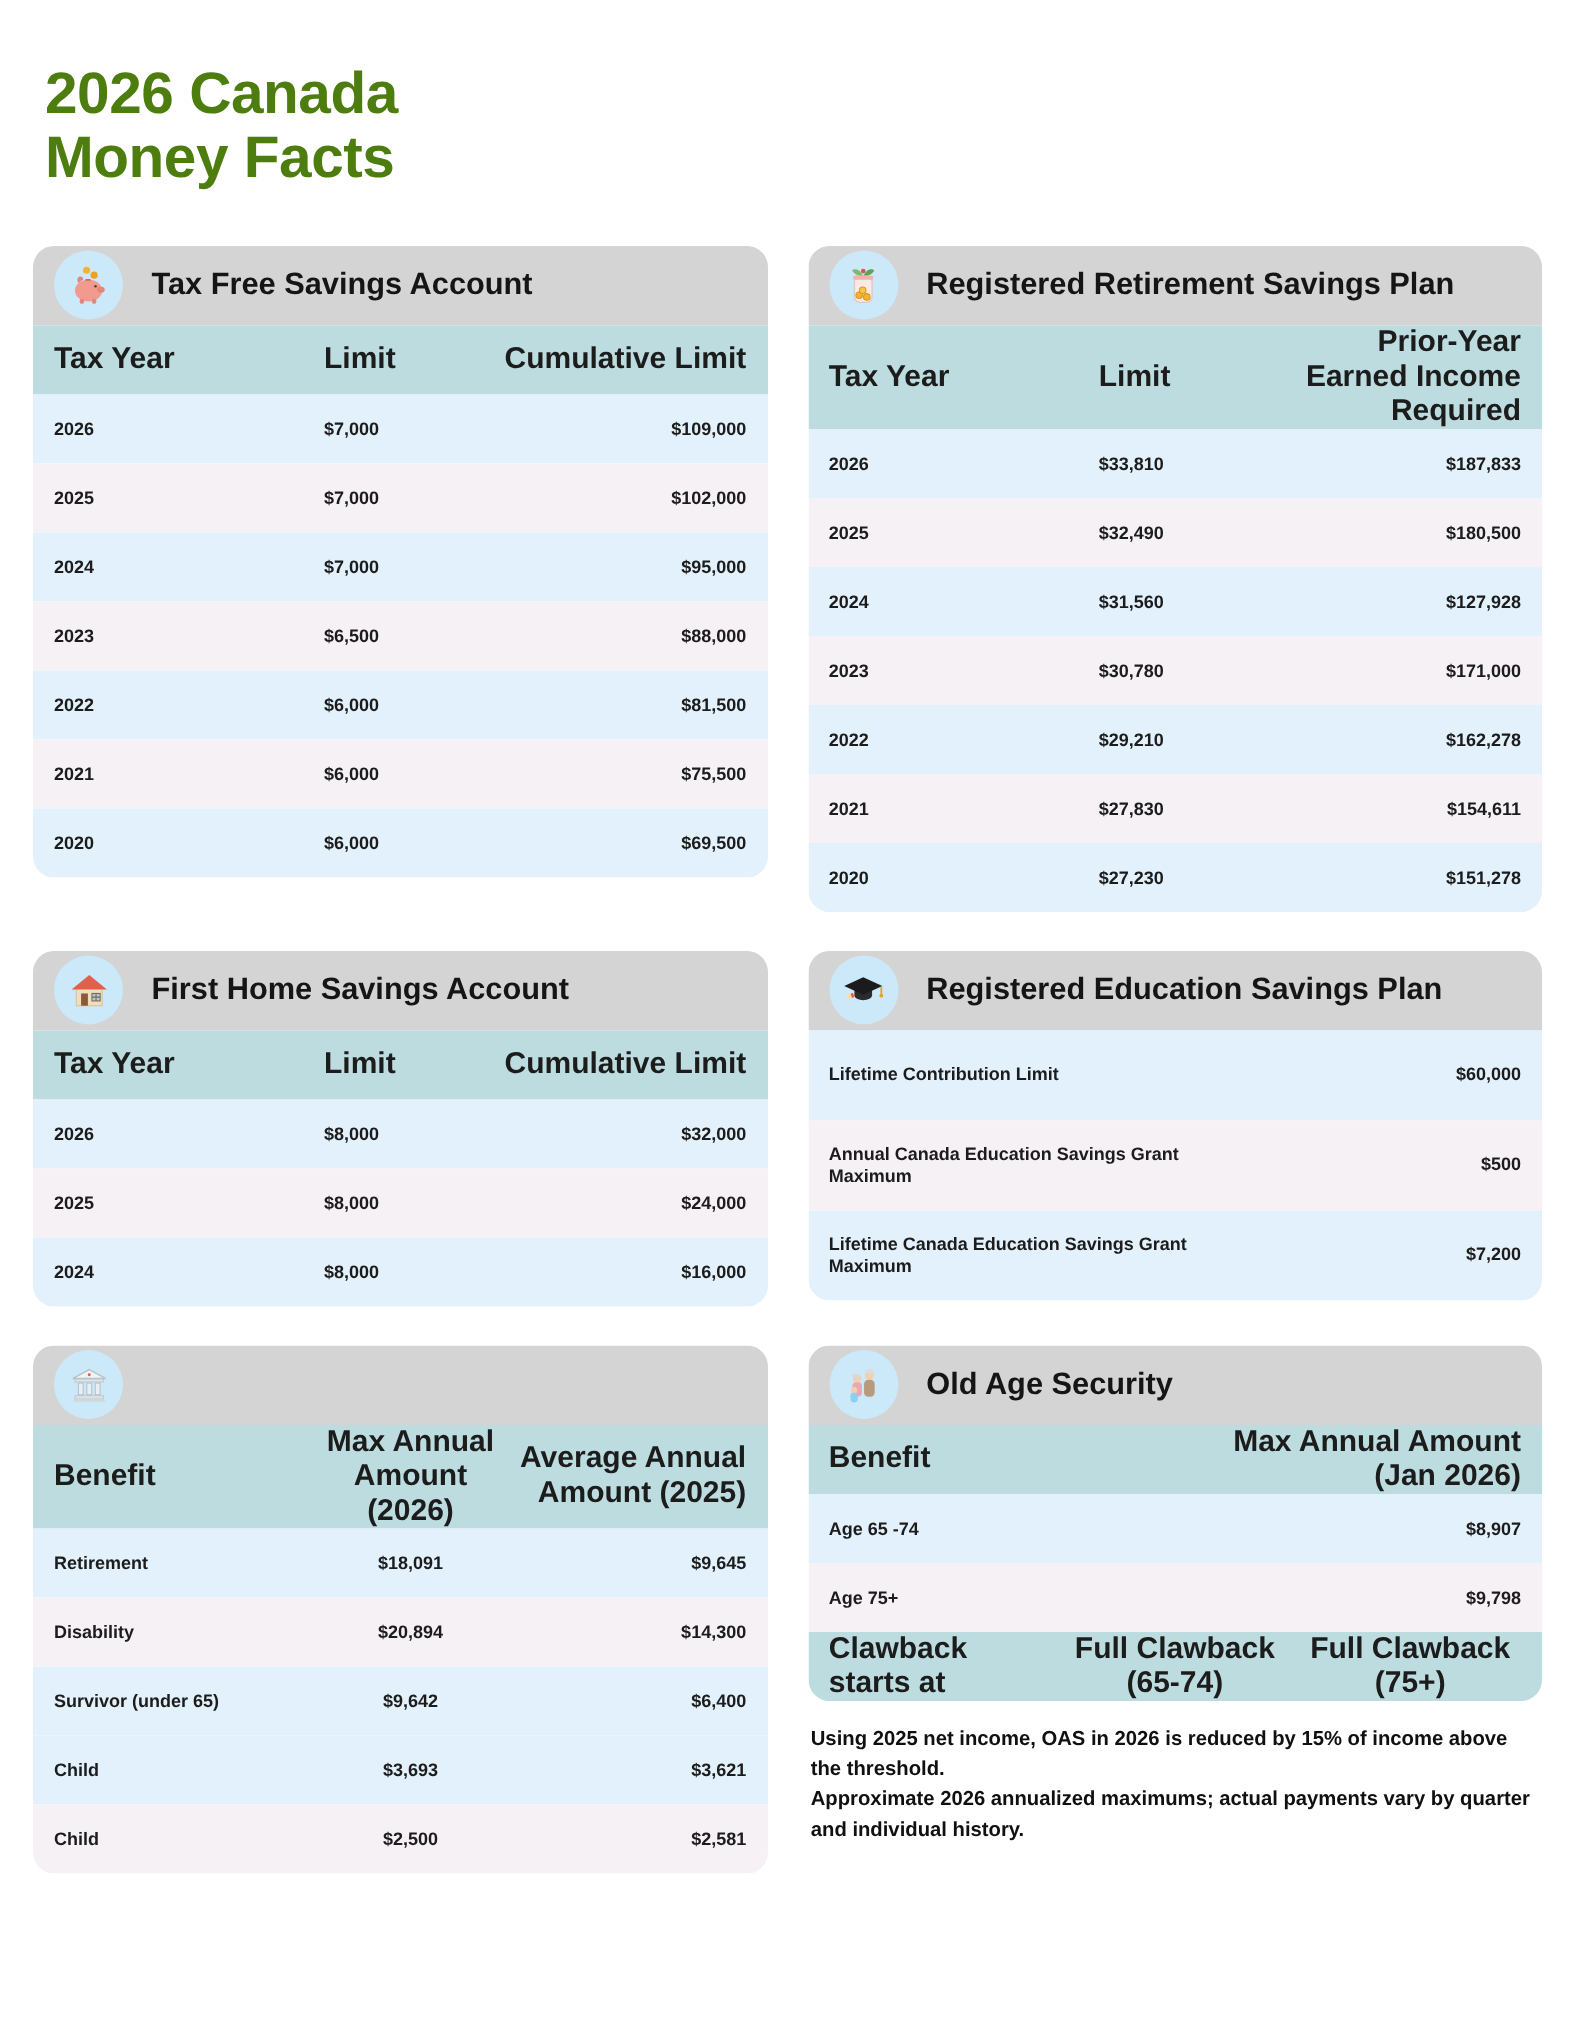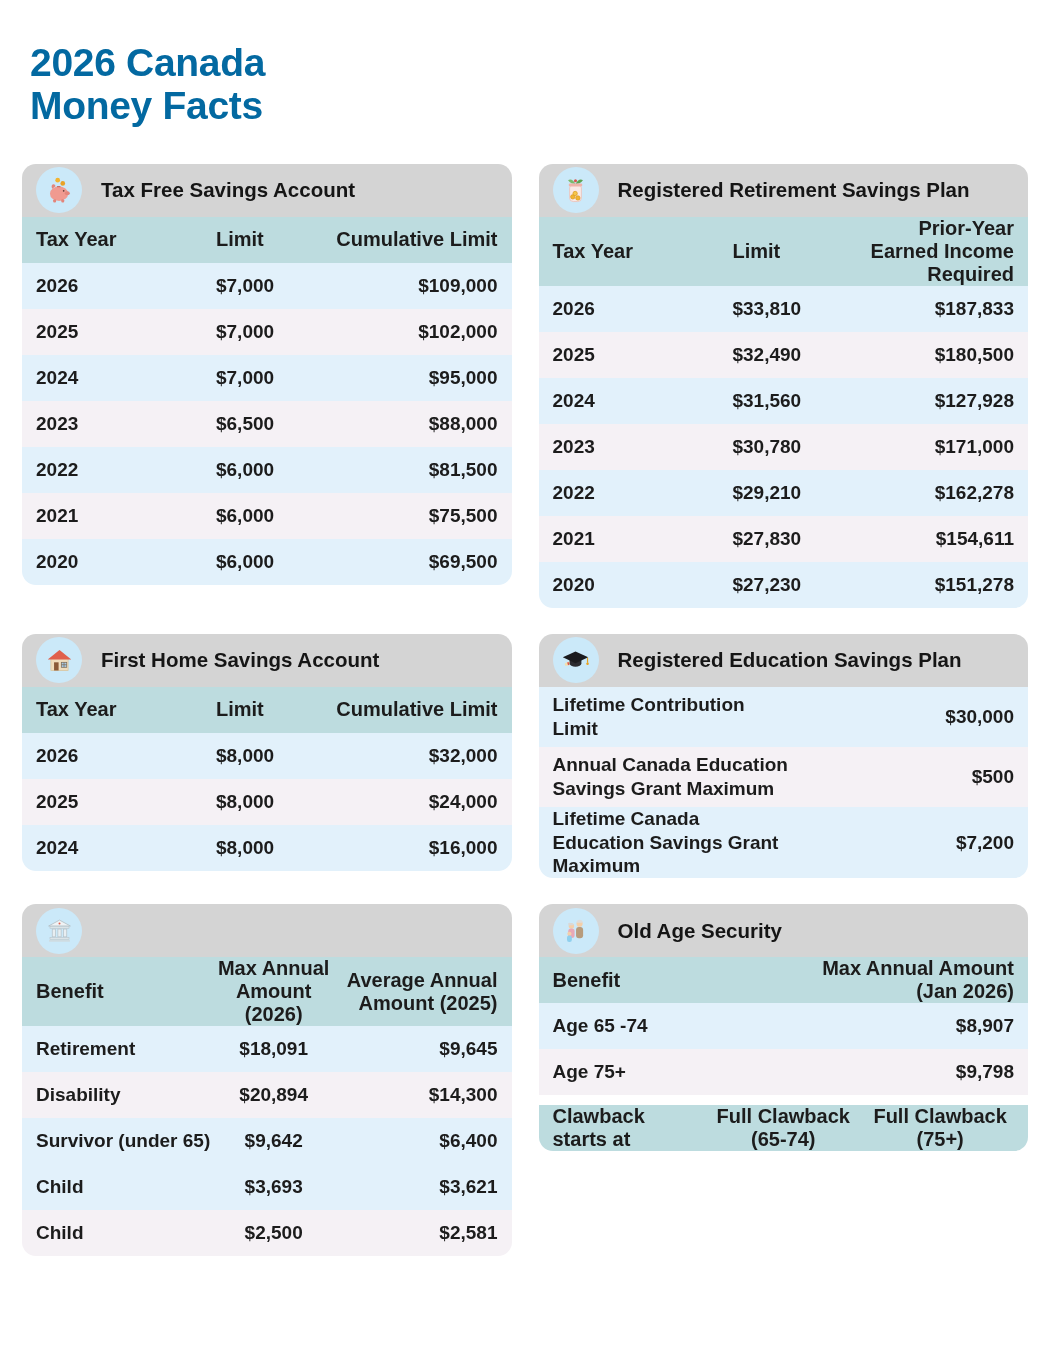--- a/index.html
+++ b/index.html
@@ -5,53 +5,53 @@
   * { box-sizing: border-box; }
   html,body { margin:0; padding:0; }
   body {
     width:1050px; min-height:1359px; background:#ffffff;
     font-family:"Liberation Sans","DejaVu Sans",sans-serif;
     color:#1c1c1c;
   }
   .page { padding:42px 22px 48px; }
   h1.title {
     margin:0 8px 36px; font-size:39px; font-weight:800; line-height:1.1;
-    color:#0369a1; letter-spacing:-0.3px;
+    color:#4d7c0f; letter-spacing:-0.3px;
   }
   .grid {
     display:grid; grid-template-columns:1fr 1fr;
     column-gap:27px; row-gap:26px; align-items:start;
   }
   .card { border-radius:14px; overflow:hidden; }
   .chead {
     height:53px; background:#d4d4d4; display:flex; align-items:center;
     gap:19px; padding:0 14px;
   }
   .ic {
     width:46px; height:46px; border-radius:50%; background:#cbe9f9;
     display:flex; align-items:center; justify-content:center; flex:none;
   }
   .ct { margin:0; font-size:20.5px; font-weight:800; color:#151515; }
   .row {
     display:grid; align-items:center; min-height:46px; padding:0 14px;
-    font-weight:700; font-size:19px;
+    font-weight:700; font-size:12px;
   }
   .thead { background:#bddcdf; font-size:20px; }
   .thead .cell { line-height:1.15; }
   .blue { background:#e2f1fb; }
   .pink { background:#f5f1f5; }
   .cols-std  { grid-template-columns:39% 26% 35%; }
   .cols-cpp  { grid-template-columns:38% 27% 35%; }
   .cols-oas  { grid-template-columns:55% 45%; }
   .cols-claw { grid-template-columns:32% 36% 32%; }
   .cols-resp { grid-template-columns:240px 1fr; min-height:60px; }
   .cols-resp .cell { line-height:1.25; }
   .tr { text-align:right; }
   .tc { text-align:center; }
-  .claw-gap { margin-top:10px; }
+  .claw-gap { }
   .notes { margin-top:15px; padding:0 2px; }
   .note { margin:0; font-size:13.5px; font-weight:700; line-height:1.5; color:#101010; }
 </style>
 </head>
 <body>
 
 <div class="page">
 
   <h1 class="title"><span>2026 Canada</span><br><span>Money Facts</span></h1>
 
@@ -219,21 +219,21 @@
             <path d="M9.5 14.5 v4.8 a6.5 3.6 0 0 0 13 0 V14.5 Z" fill="#2b2b2f"></path>
             <polygon points="16,6 30,12.5 16,19 2,12.5" fill="#1b1b1e"></polygon>
             <path d="M29.3 13 v5.6" stroke="#e8a21f" stroke-width="1.3" fill="none"></path>
             <circle cx="29.3" cy="19.6" r="1.4" fill="#e8a21f"></circle>
           </svg>
         </span>
         <h2 class="ct">Registered Education Savings Plan</h2>
       </header>
       <div class="row blue cols-resp">
         <span class="cell">Lifetime Contribution Limit</span>
-        <span class="cell tr">$30,000</span>
+        <span class="cell tr">$60,000</span>
       </div>
       <div class="row pink cols-resp">
         <span class="cell">Annual Canada Education Savings Grant Maximum</span>
         <span class="cell tr">$500</span>
       </div>
       <div class="row blue cols-resp">
         <span class="cell">Lifetime Canada Education Savings Grant Maximum</span>
         <span class="cell tr">$7,200</span>
       </div>
     </section>
@@ -316,16 +316,20 @@
         <div class="row pink cols-oas">
           <span class="cell">Age 75+</span>
           <span class="cell tr">$9,798</span>
         </div>
         <div class="row thead cols-claw claw-gap">
           <span class="cell">Clawback starts at</span>
           <span class="cell tc">Full Clawback (65-74)</span>
           <span class="cell tc">Full Clawback (75+)</span>
         </div>
       </section>
+      <div class="notes">
+        <p class="note">Using 2025 net income, OAS in 2026 is reduced by 15% of income above the threshold.</p>
+        <p class="note">Approximate 2026 annualized maximums; actual payments vary by quarter and individual history.</p>
+      </div>
     </div>
 
   </div>
 </div>
 
 </body></html>

